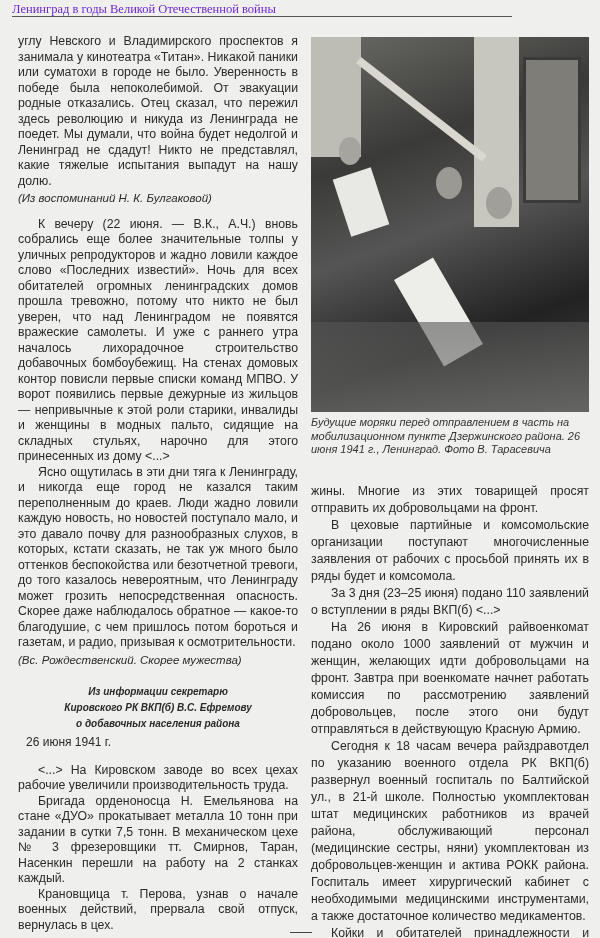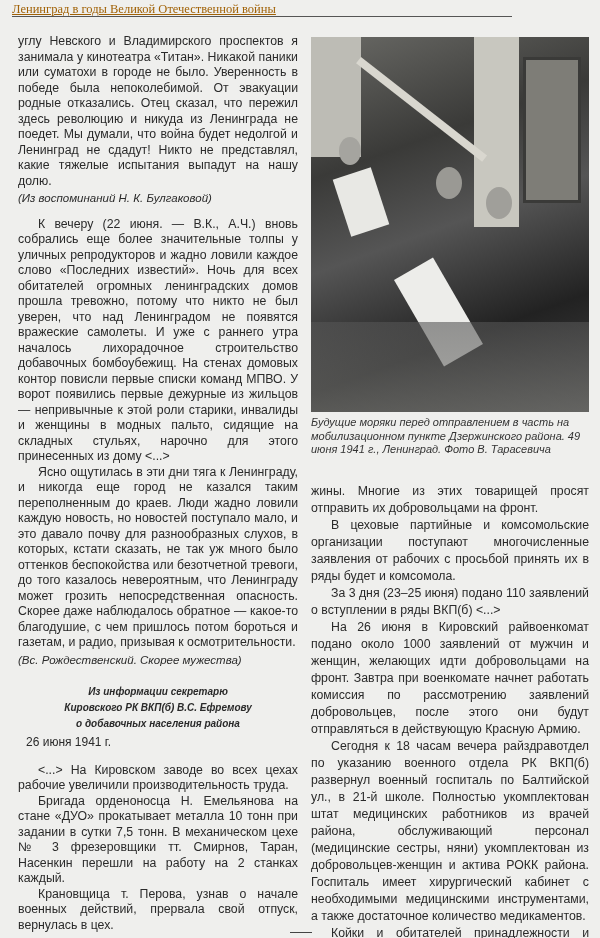--- a/index.html
+++ b/index.html
@@ -5,23 +5,22 @@
   html, body { margin: 0; padding: 0; }
   body {
     width: 600px; height: 938px; overflow: hidden;
     background: #efefed;
     font-family: "Liberation Sans", sans-serif;
     color: #2a2a2a;
     position: relative;
   }
   .header {
     position: absolute; left: 12px; top: 2px; width: 500px;
-    font-family: "Liberation Serif", serif; font-size: 12.5px; color: #a16207;
+    font-family: "Liberation Serif", serif; font-size: 12.5px; color: #6d28d9;
     line-height: 14px;
-    text-decoration: underline;
   }
   .header-rule {
     position: absolute; left: 12px; top: 16px; width: 500px; height: 1px; background: #555;
   }
   .col-left {
     position: absolute; left: 18px; top: 34px; width: 280px;
     font-size: 12.3px; line-height: 15.5px; text-align: justify;
   }
   .col-right {
     position: absolute; left: 311px; top: 483px; width: 278px;
@@ -91,21 +90,21 @@
   <div class="pillar"></div>
   <div class="panel"></div>
   <div class="stairs"></div>
   <div class="head3"></div>
   <div class="head1"></div>
   <div class="head2"></div>
   <div class="paper1"></div>
   <div class="paper2"></div>
   <div class="floor"></div>
 </div>
-<div class="caption">Будущие моряки перед отправлением в часть на мобилизационном пункте Дзержинского района. 49 июня 1941 г., Ленинград. Фото В. Тарасевича</div>
+<div class="caption">Будущие моряки перед отправлением в часть на мобилизационном пункте Дзержинского района. 26 июня 1941 г., Ленинград. Фото В. Тарасевича</div>
 
 <div class="col-right">
   <p class="noindent">жины. Многие из этих товарищей просят отправить их добровольцами на фронт.</p>
   <p>В цеховые партийные и комсомольские организации поступают многочисленные заявления от рабочих с просьбой принять их в ряды будет и комсомола.</p>
   <p>За 3 дня (23–25 июня) подано 110 заявлений о вступлении в ряды ВКП(б) &lt;...&gt;</p>
   <p>На 26 июня в Кировский райвоенкомат подано около 1000 заявлений от мужчин и женщин, желающих идти добровольцами на фронт. Завтра при военкомате начнет работать комиссия по рассмотрению заявлений добровольцев, после этого они будут отправляться в действующую Красную Армию.</p>
   <p>Сегодня к 18 часам вечера райздравотдел по указанию военного отдела РК ВКП(б) развернул военный госпиталь по Балтийской ул., в 21-й школе. Полностью укомплектован штат медицинских работников из врачей района, обслуживающий персонал (медицинские сестры, няни) укомплектован из добровольцев-женщин и актива РОКК района. Госпиталь имеет хирургический кабинет с необходимыми медицинскими инструментами, а также достаточное количество медикаментов.</p>
   <p>Койки и обитателей принадлежности и необходимое количество белья для больных уже завезены в госпиталь.</p>
 </div>
 

